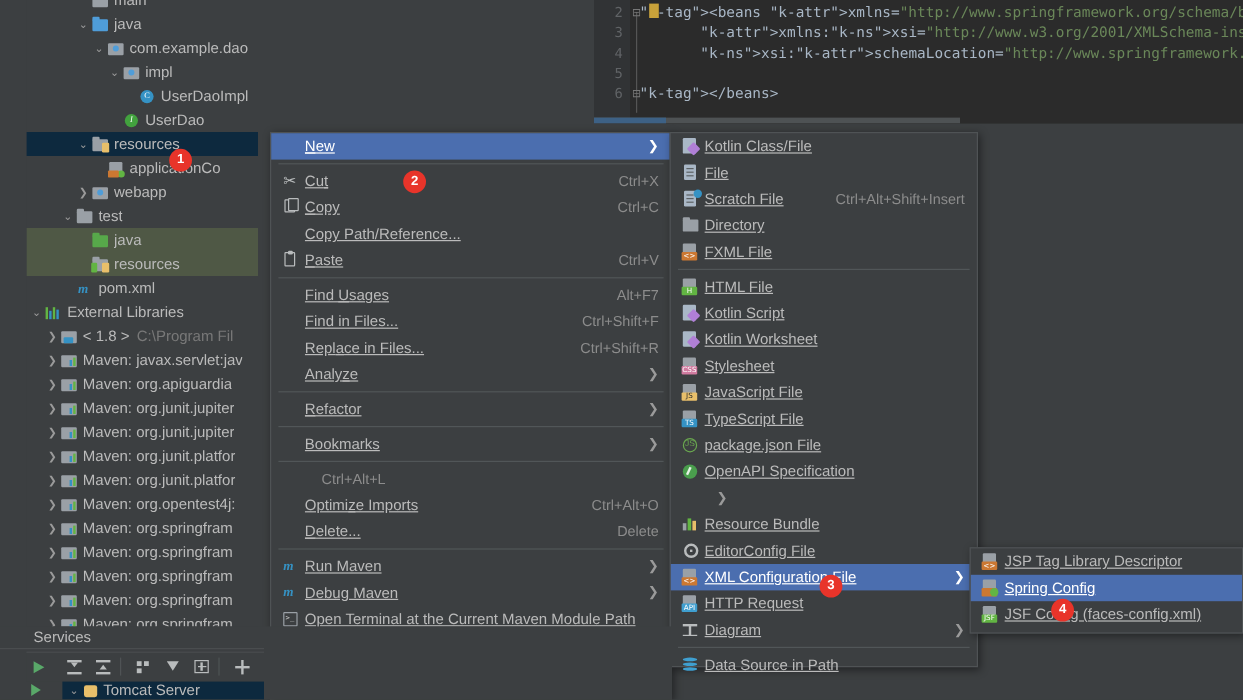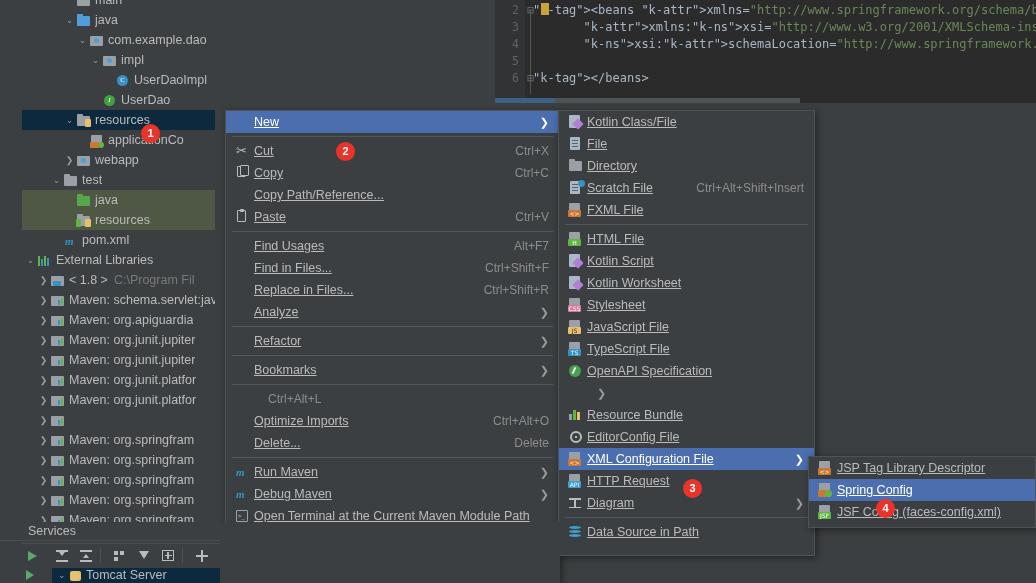--- a/index.html
+++ b/index.html
@@ -282,21 +282,21 @@
       <span class="tlabel dim" style="margin-left: 6px;">C:\Program Fil</span>
     </div>
     <div class="tree-row" style="padding-left: 15px;">
       <span class="arrow">❯</span>
       <span class="tico">
         <span class="jar-ico">
           <span class="b2"></span>
           <span class="b1"></span>
         </span>
       </span>
-      <span class="tlabel">Maven: schema.servlet:jav</span>
+      <span class="tlabel">Maven: javax.servlet:jav</span>
     </div>
     <div class="tree-row" style="padding-left: 15px;">
       <span class="arrow">❯</span>
       <span class="tico">
         <span class="jar-ico">
           <span class="b2"></span>
           <span class="b1"></span>
         </span>
       </span>
       <span class="tlabel">Maven: org.apiguardia</span>
@@ -342,20 +342,21 @@
       <span class="tlabel">Maven: org.junit.platfor</span>
     </div>
     <div class="tree-row" style="padding-left: 15px;">
       <span class="arrow">❯</span>
       <span class="tico">
         <span class="jar-ico">
           <span class="b2"></span>
           <span class="b1"></span>
         </span>
       </span>
+      <span class="tlabel">Maven: org.opentest4j:</span>
     </div>
     <div class="tree-row" style="padding-left: 15px;">
       <span class="arrow">❯</span>
       <span class="tico">
         <span class="jar-ico">
           <span class="b2"></span>
           <span class="b1"></span>
         </span>
       </span>
       <span class="tlabel">Maven: org.springfram</span>
@@ -550,34 +551,34 @@
       <span class="mlabel">Kotlin Class/File</span>
     </div>
     <div class="mi">
       <span class="micon">
         <span class="ic-doc"></span>
       </span>
       <span class="mlabel">File</span>
     </div>
     <div class="mi">
       <span class="micon">
-        <span class="ic-fold"></span>
-      </span>
-      <span class="mlabel">Directory</span>
-    </div>
-    <div class="mi">
-      <span class="micon">
         <span class="ic-doc"></span>
         <span style="position:absolute;right:0;top:0;width:7px;height:7px;border-radius:50%;background:#3592c4"></span>
       </span>
       <span class="mlabel">Scratch File</span>
       <span class="mkey">Ctrl+Alt+Shift+Insert</span>
     </div>
     <div class="mi">
       <span class="micon">
+        <span class="ic-fold"></span>
+      </span>
+      <span class="mlabel">Directory</span>
+    </div>
+    <div class="mi">
+      <span class="micon">
         <span class="ic-x">
           <span class="tag" style="background:#cc7832;color:#fff">&lt;&gt;</span>
         </span>
       </span>
       <span class="mlabel">FXML File</span>
     </div>
     <div class="msep"></div>
     <div class="mi">
       <span class="micon">
         <span class="ic-x">
@@ -614,20 +615,26 @@
       </span>
       <span class="mlabel">JavaScript File</span>
     </div>
     <div class="mi">
       <span class="micon">
         <span class="ic-x">
           <span class="tag" style="background:#3592c4;color:#fff">TS</span>
         </span>
       </span>
       <span class="mlabel">TypeScript File</span>
+    </div>
+    <div class="mi">
+      <span class="micon">
+        <span class="ic-pkgjson">JS</span>
+      </span>
+      <span class="mlabel">package.json File</span>
     </div>
     <div class="mi">
       <span class="micon">
         <span class="ic-openapi"></span>
       </span>
       <span class="mlabel">OpenAPI Specification</span>
     </div>
     <div class="mi disabled">
       <span class="micon"></span>
       <span class="marrow">❯</span>

